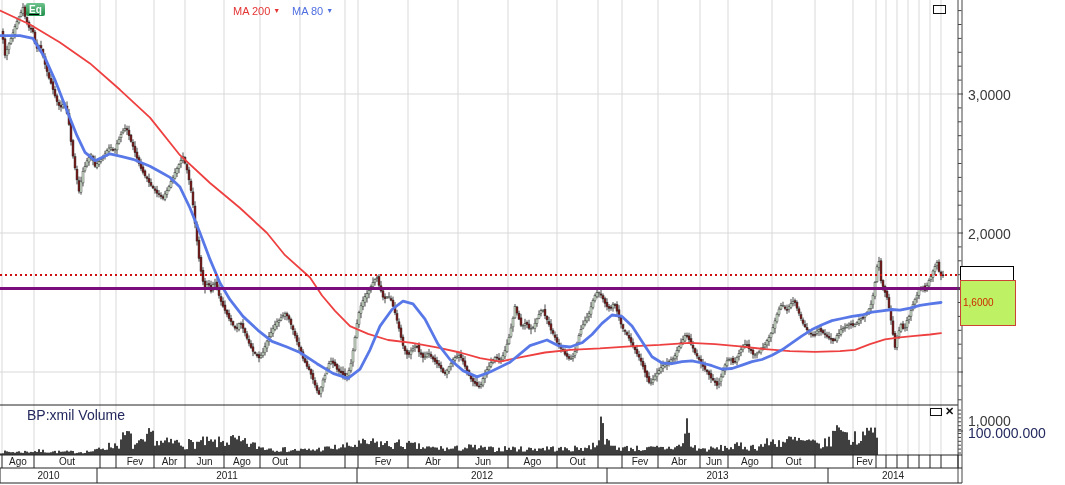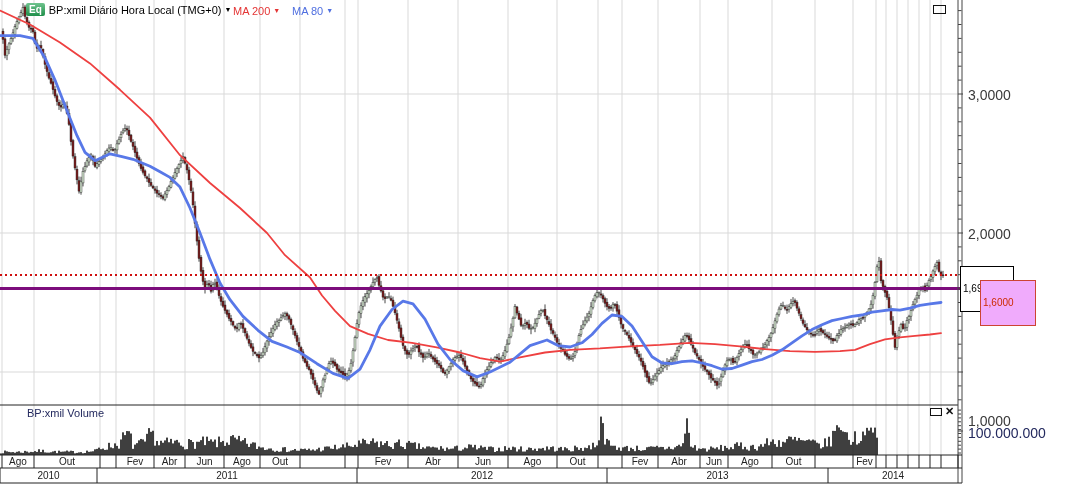--- a/index.html
+++ b/index.html
@@ -1,31 +1,31 @@
 <!DOCTYPE html>
 <html><head>
 <meta charset="utf-8">
 <style>
   html,body{margin:0;padding:0;background:#fff;}
   .stage{position:relative;width:1065px;height:485px;background:#ffffff;overflow:hidden;
          font-family:"Liberation Sans",sans-serif;}
   svg{position:absolute;left:0;top:0;}
   .ov{position:absolute;white-space:nowrap;}
-  .hdr{display:flex;align-items:center;gap:0;}
+  .hdr{display:flex;align-items:center;gap:0;text-decoration:underline;}
   .badge{display:inline-block;background:linear-gradient(#6fc38d,#1f8f4a);color:#fff;
          font-size:10px;font-weight:bold;padding:1px 3px;border-radius:2px;line-height:11px;}
   .title-btn{font-size:11px;color:#000;cursor:pointer;background:transparent;border:0;
              font-family:"Liberation Sans",sans-serif;padding:0;display:flex;align-items:center;gap:3px;}
   .caret{font-size:7px;line-height:8px;}
   .ma-btn{font-size:11px;background:transparent;border:0;cursor:pointer;padding:0;
           font-family:"Liberation Sans",sans-serif;display:flex;align-items:center;gap:3px;}
   .winbox{border:1.5px solid #111;background:transparent;cursor:pointer;}
   .closebtn{font-size:11px;line-height:10px;color:#111;cursor:pointer;font-weight:bold;}
   .pricebox{font-size:10px;line-height:12px;padding:16px 2px;}
-  .vol-title{font-size:11px;color:#23295e;text-align:right;}
+  .vol-title{font-size:14px;color:#23295e;text-align:right;}
   .axis-num{font-size:14px;color:#3a3a3a;}
 </style>
 </head>
 <body>
 
 <div class="stage">
   <svg id="chart-svg" width="1065" height="485">
       <g>
         <line x1="2" y1="0" x2="2" y2="455" stroke="#d9d9d9" stroke-width="1"></line>
         <line x1="34" y1="0" x2="34" y2="455" stroke="#d9d9d9" stroke-width="1"></line>
@@ -1564,41 +1564,37 @@
         <text x="482" y="479" font-size="10" fill="#222" text-anchor="middle" font-family="&quot;Liberation Sans&quot;, sans-serif">2012</text>
         <line x1="607" y1="468" x2="607" y2="483" stroke="#222" stroke-width="1"></line>
         <text x="717.5" y="479" font-size="10" fill="#222" text-anchor="middle" font-family="&quot;Liberation Sans&quot;, sans-serif">2013</text>
         <line x1="828" y1="468" x2="828" y2="483" stroke="#222" stroke-width="1"></line>
         <text x="893" y="479" font-size="10" fill="#222" text-anchor="middle" font-family="&quot;Liberation Sans&quot;, sans-serif">2014</text>
       </g>
     </svg>
 
   <div class="ov hdr" style="left:26px;top:3px;gap:4px;">
     <span class="badge">Eq</span>
-    <button class="title-btn">
-      <span>BP:xmil Diário Hora Local (TMG+0)</span>
-      <span class="caret" style="color:#000;">▼</span>
-    </button>
   </div>
   <button class="ov ma-btn" style="left:233px;top:5px;color:#e43535;align-items:center;">
     <span>MA 200</span>
     <span class="caret">▼</span>
   </button>
   <button class="ov ma-btn" style="left:292px;top:5px;color:#4f6fe0;">
     <span>MA 80</span>
     <span class="caret">▼</span>
   </button>
   <div class="ov winbox" style="left:933px;top:5px;width:11px;height:7px;"></div>
 
   <div class="ov vol-title" style="left:27px;top:407px;">BP:xmil Volume</div>
   <div class="ov winbox" style="left:930px;top:408px;width:10px;height:6px;"></div>
   <div class="ov closebtn" style="left:945px;top:406px;">✕</div>
 
   <div class="ov pricebox" style="left:960px;top:266px;width:48px;border:1px solid #000;background:#fff;color:#000;">1,6970</div>
-  <div class="ov pricebox" style="left:960px;top:280px;width:50px;border:1px solid #cc4433;background:#f0abfc;color:#cc2b00;margin-left:20px;">1,6000</div>
+  <div class="ov pricebox" style="left:960px;top:280px;width:50px;border:1px solid #cc4433;background:#bef264;color:#cc2b00;">1,6000</div>
 
   <div class="ov axis-num" style="left:968px;top:425px;color:#23295e;">100.000.000</div>
 
   <div id="price-labels">
       <div class="ov axis-num" style="left: 968px; top: 87px;">3,0000</div>
       <div class="ov axis-num" style="left: 968px; top: 226px;">2,0000</div>
       <div class="ov axis-num" style="left: 968px; top: 365px; margin-top: 48px;">1,0000</div>
     </div>
 </div>
 

